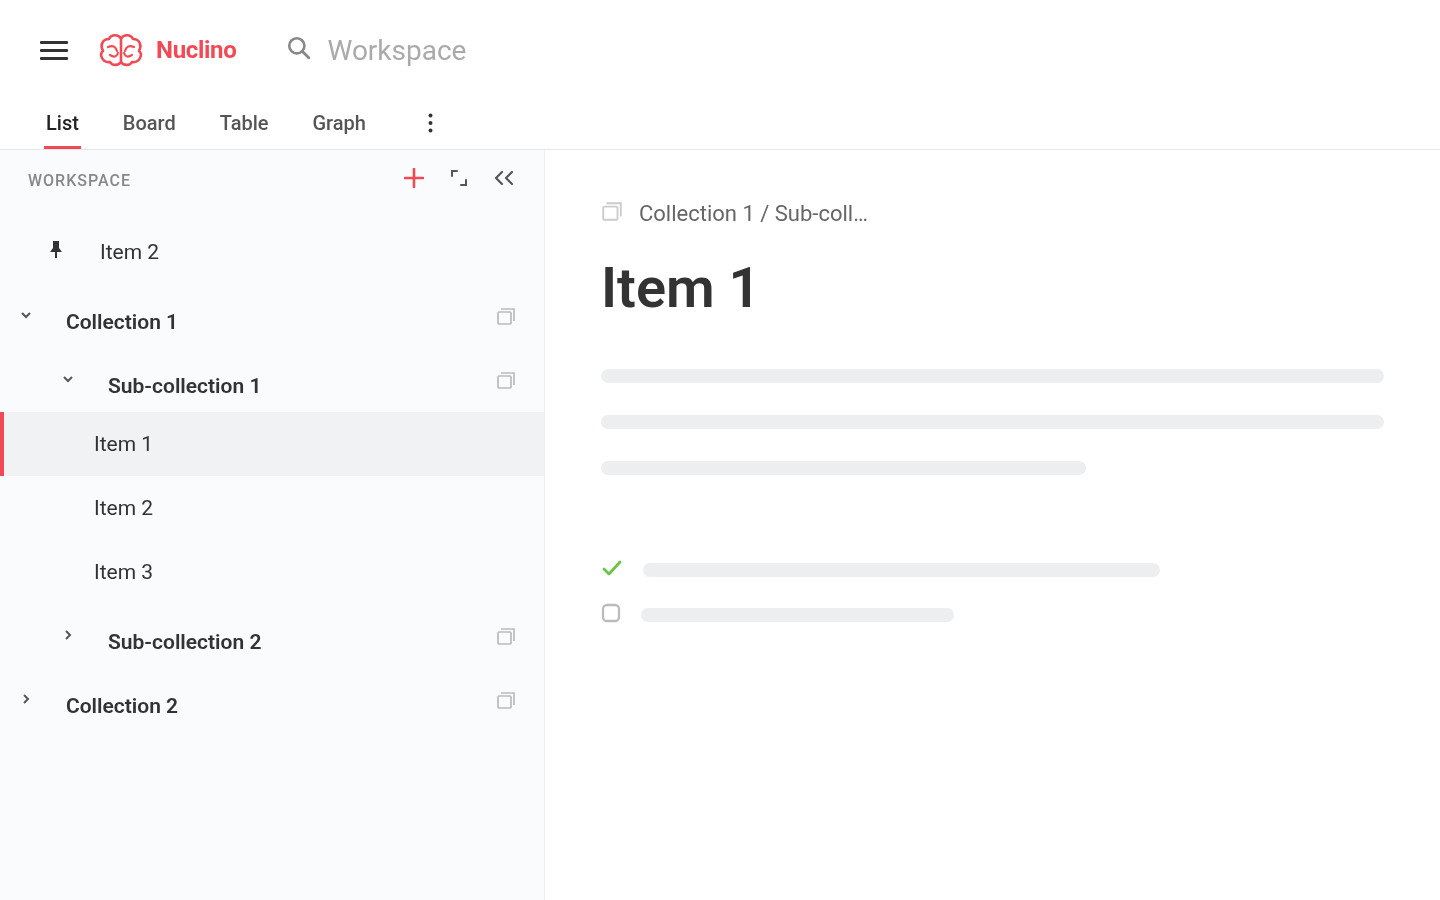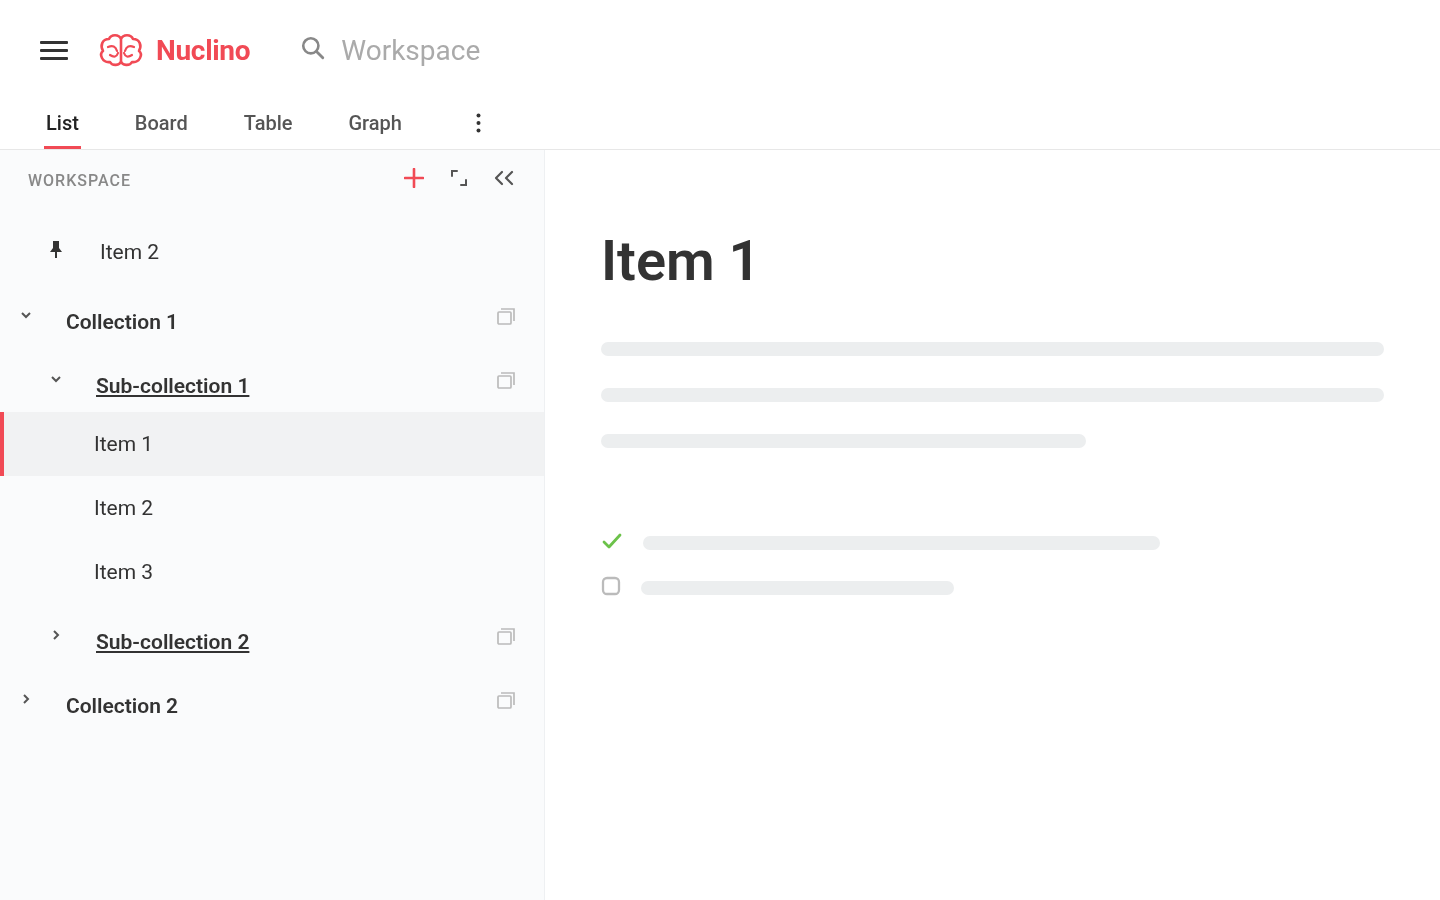--- a/index.html
+++ b/index.html
@@ -27,36 +27,36 @@
     cursor: pointer;
   }
   .hamburger span { display:block; height: 3px; background:#333; border-radius:1px; }
   .logo-wrap {
     display:flex; align-items:center; gap:12px;
     cursor: pointer;
   }
   .brain-icon svg { display:block; }
   .logo-text {
     font-weight: 700;
-    font-size: 28px;
+    font-size: 24px;
     color: #f14a55;
     letter-spacing: -0.3px;
   }
   .search-wrap {
     display:flex; align-items:center; gap:15px;
     margin-left: 20px; cursor: pointer;
     color: #aaa;
   }
   .search-wrap .hint { font-size: 28px; color:#aaa; font-weight:400;}
 
   
   .tabs-row {
     display:flex;
     align-items:center;
-    gap: 52px;
+    gap: 40px;
     padding: 0 44px;
     height: 50px;
     border-bottom: 1px solid #e7e7e7;
   }
   .tab {
     font-size: 20px;
     font-weight: 500;
     color:#555;
     cursor:pointer;
     height: 100%;
@@ -131,21 +131,21 @@
   }
   .row.selected::before {
     content:"";
     position:absolute;
     left:0; top:0; bottom:0;
     width: 4px;
     background:#f14a55;
   }
 
   .pad-0 { padding-left: 18px;}
-  .pad-1 { padding-left: 48px; text-decoration: underline;}
+  .pad-1 { padding-left: 60px;}
   .pad-2 { padding-left: 94px;}
 
   .pin-icon { margin-right: 12px; color:#333;}
   .stack-icon { color:#bbb; }
   .stack-icon svg { display:block;}
 
   .row .spacer { flex-grow:1;}
 
   
   .content {
@@ -348,20 +348,29 @@
             <rect x="2" y="6" width="13" height="12" rx="1"></rect>
               <path d="M5 3 h13 v12"></path>
           </svg>
         </span>
       </div>
 
     </div>
   </div>
 
   <div class="content">
+    <div class="breadcrumb-line">
+      <span class="bc-icon">
+        <svg width="22" height="22" viewBox="0 0 20 20" fill="none" stroke="#ccc" stroke-width="1.7">
+          <rect x="2" y="6" width="13" height="12" rx="1"></rect>
+            <path d="M5 3 h13 v12"></path>
+        </svg>
+      </span>
+      <span>Collection 1 / Sub-coll…</span>
+    </div>
 
     <div class="page-title">Item 1</div>
 
     <div class="ph-line ph-w1"></div>
     <div class="ph-line ph-w2"></div>
     <div class="ph-line ph-w3"></div>
 
     <div style="height:30px"></div>
 
     <div class="task-row">

